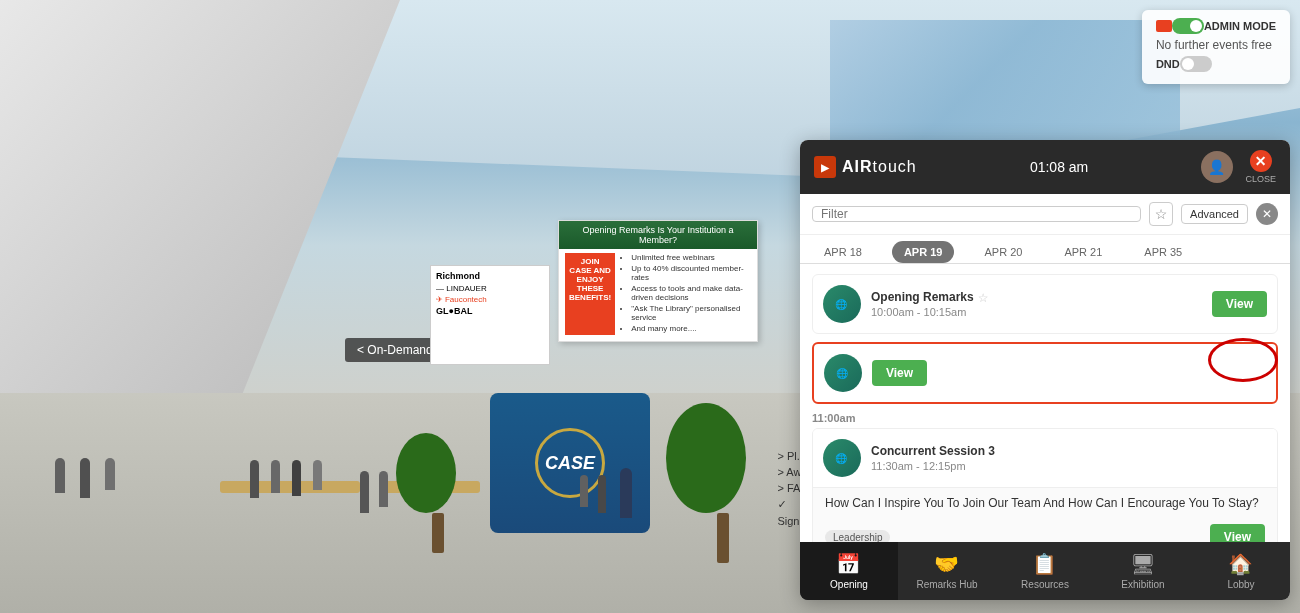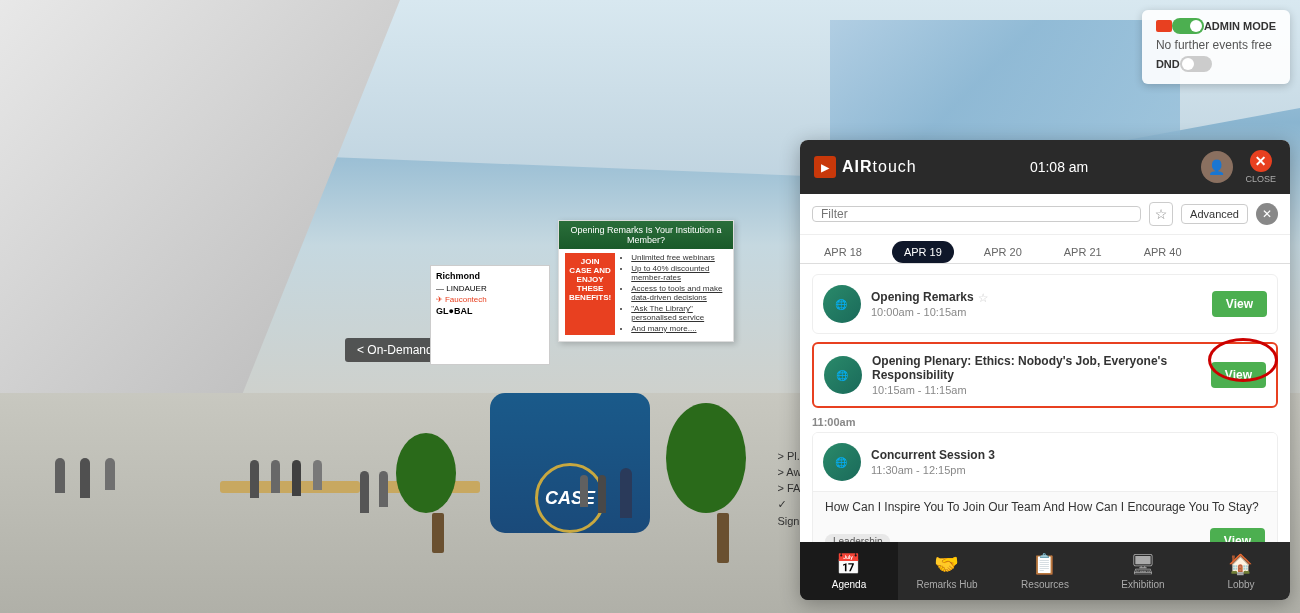--- a/index.html
+++ b/index.html
@@ -72,23 +72,23 @@
     }
 
     
     .case-booth {
       position: absolute;
       bottom: 80px;
       left: 490px;
       width: 160px;
       height: 140px;
       background: linear-gradient(180deg, #1a5a8a 0%, #1a4a7a 100%);
-      border-radius: 15px;
-      display: flex;
-      align-items: flex-end;
+      border-radius: 8px;
+      display: flex;
+      align-items: center;
       justify-content: center;
     }
     .case-logo-circle {
       width: 70px;
       height: 70px;
       border-radius: 50%;
       border: 3px solid #c8a840;
       display: flex;
       align-items: center;
       justify-content: center;
@@ -109,21 +109,21 @@
       border: 1px solid #ccc;
       padding: 5px;
       font-size: 9px;
     }
 
     
     .member-promo {
       position: absolute;
       top: 220px;
       left: 558px;
-      width: 176px;
+      width: 200px;
       background: white;
       border: 1px solid #ddd;
       font-size: 9px;
       padding: 6px;
       box-shadow: 2px 2px 6px rgba(0,0,0,0.2);
     }
     .member-promo-header {
       background: linear-gradient(180deg, #2a6e3a 0%, #1a5a2a 100%);
       color: white;
       text-align: center;
@@ -139,21 +139,20 @@
       font-size: 8px;
       font-weight: bold;
       float: left;
       width: 60px;
       margin-right: 6px;
     }
     .member-promo-list {
       font-size: 8px;
       color: #333;
       padding-left: 10px;
-      text-decoration: underline;
     }
     .member-promo-list li {
       margin-bottom: 2px;
     }
 
     
     .nav-links {
       position: absolute;
       right: 490px;
       top: 450px;
@@ -349,23 +348,23 @@
       flex-shrink: 0;
     }
     .date-tab {
       padding: 5px 12px;
       font-size: 11px;
       color: #666;
       cursor: pointer;
       border-radius: 4px 4px 0 0;
     }
     .date-tab.active {
-      background: #0f172a;
-      color: white;
-      font-weight: normal;
+      background: #737373;
+      color: white;
+      font-weight: bold;
       border-radius: 11px;
     }
 
     .panel-content {
       flex: 1;
       overflow-y: auto;
       padding: 10px 12px;
     }
 
     .time-label {
@@ -667,45 +666,39 @@
     <div class="star-btn">☆</div>
     <div class="advanced-btn">Advanced</div>
     <div class="clear-btn">✕</div>
   </div>
 
   <div class="date-tabs">
     <div class="date-tab">APR 18</div>
     <div class="date-tab active">APR 19</div>
     <div class="date-tab">APR 20</div>
     <div class="date-tab">APR 21</div>
-    <div class="date-tab">APR 40</div>
+    <div class="date-tab">APR 35</div>
   </div>
 
   <div class="panel-content">
 
     <div class="session-card">
       <div class="session-avatar">🌐</div>
       <div class="session-info">
         <div class="session-title-row">
           <span class="session-title">Opening Remarks</span>
           <span class="session-star">☆</span>
         </div>
         <div class="session-time-text">10:00am - 10:15am</div>
       </div>
       <button class="view-btn">View</button>
     </div>
 
     <div class="session-card highlighted">
       <div class="session-avatar">🌐</div>
-      <div class="session-info">
-        <div class="session-title-row">
-          <span class="session-title">Opening Plenary: Ethics: Nobody's Job, Everyone's Responsibility</span>
-        </div>
-        <div class="session-time-text">10:15am - 11:15am</div>
-      </div>
       <button class="view-btn">View</button>
     </div>
 
     <div class="time-label">11:00am</div>
 
     <div class="concurrent-card">
       <div class="concurrent-header">
         <div class="session-avatar">🌐</div>
         <div class="session-info">
           <div class="session-title">Concurrent Session 3</div>
@@ -719,21 +712,21 @@
         <span class="tag-badge">Leadership</span>
         <button class="view-btn">View</button>
       </div>
     </div>
 
   </div>
 
   <div class="bottom-nav">
     <div class="nav-item active">
       <span class="nav-icon">📅</span>
-      <span class="nav-item-label">Agenda</span>
+      <span class="nav-item-label">Opening</span>
     </div>
     <div class="nav-item">
       <span class="nav-icon">🤝</span>
       <span class="nav-item-label">Remarks Hub</span>
     </div>
     <div class="nav-item">
       <span class="nav-icon">📋</span>
       <span class="nav-item-label">Resources</span>
     </div>
     <div class="nav-item">

